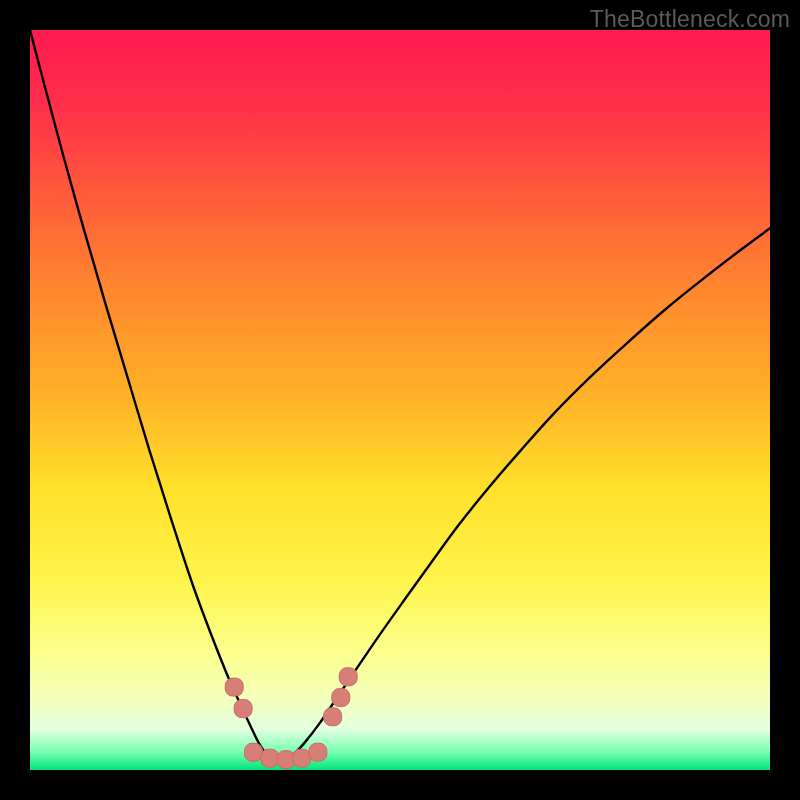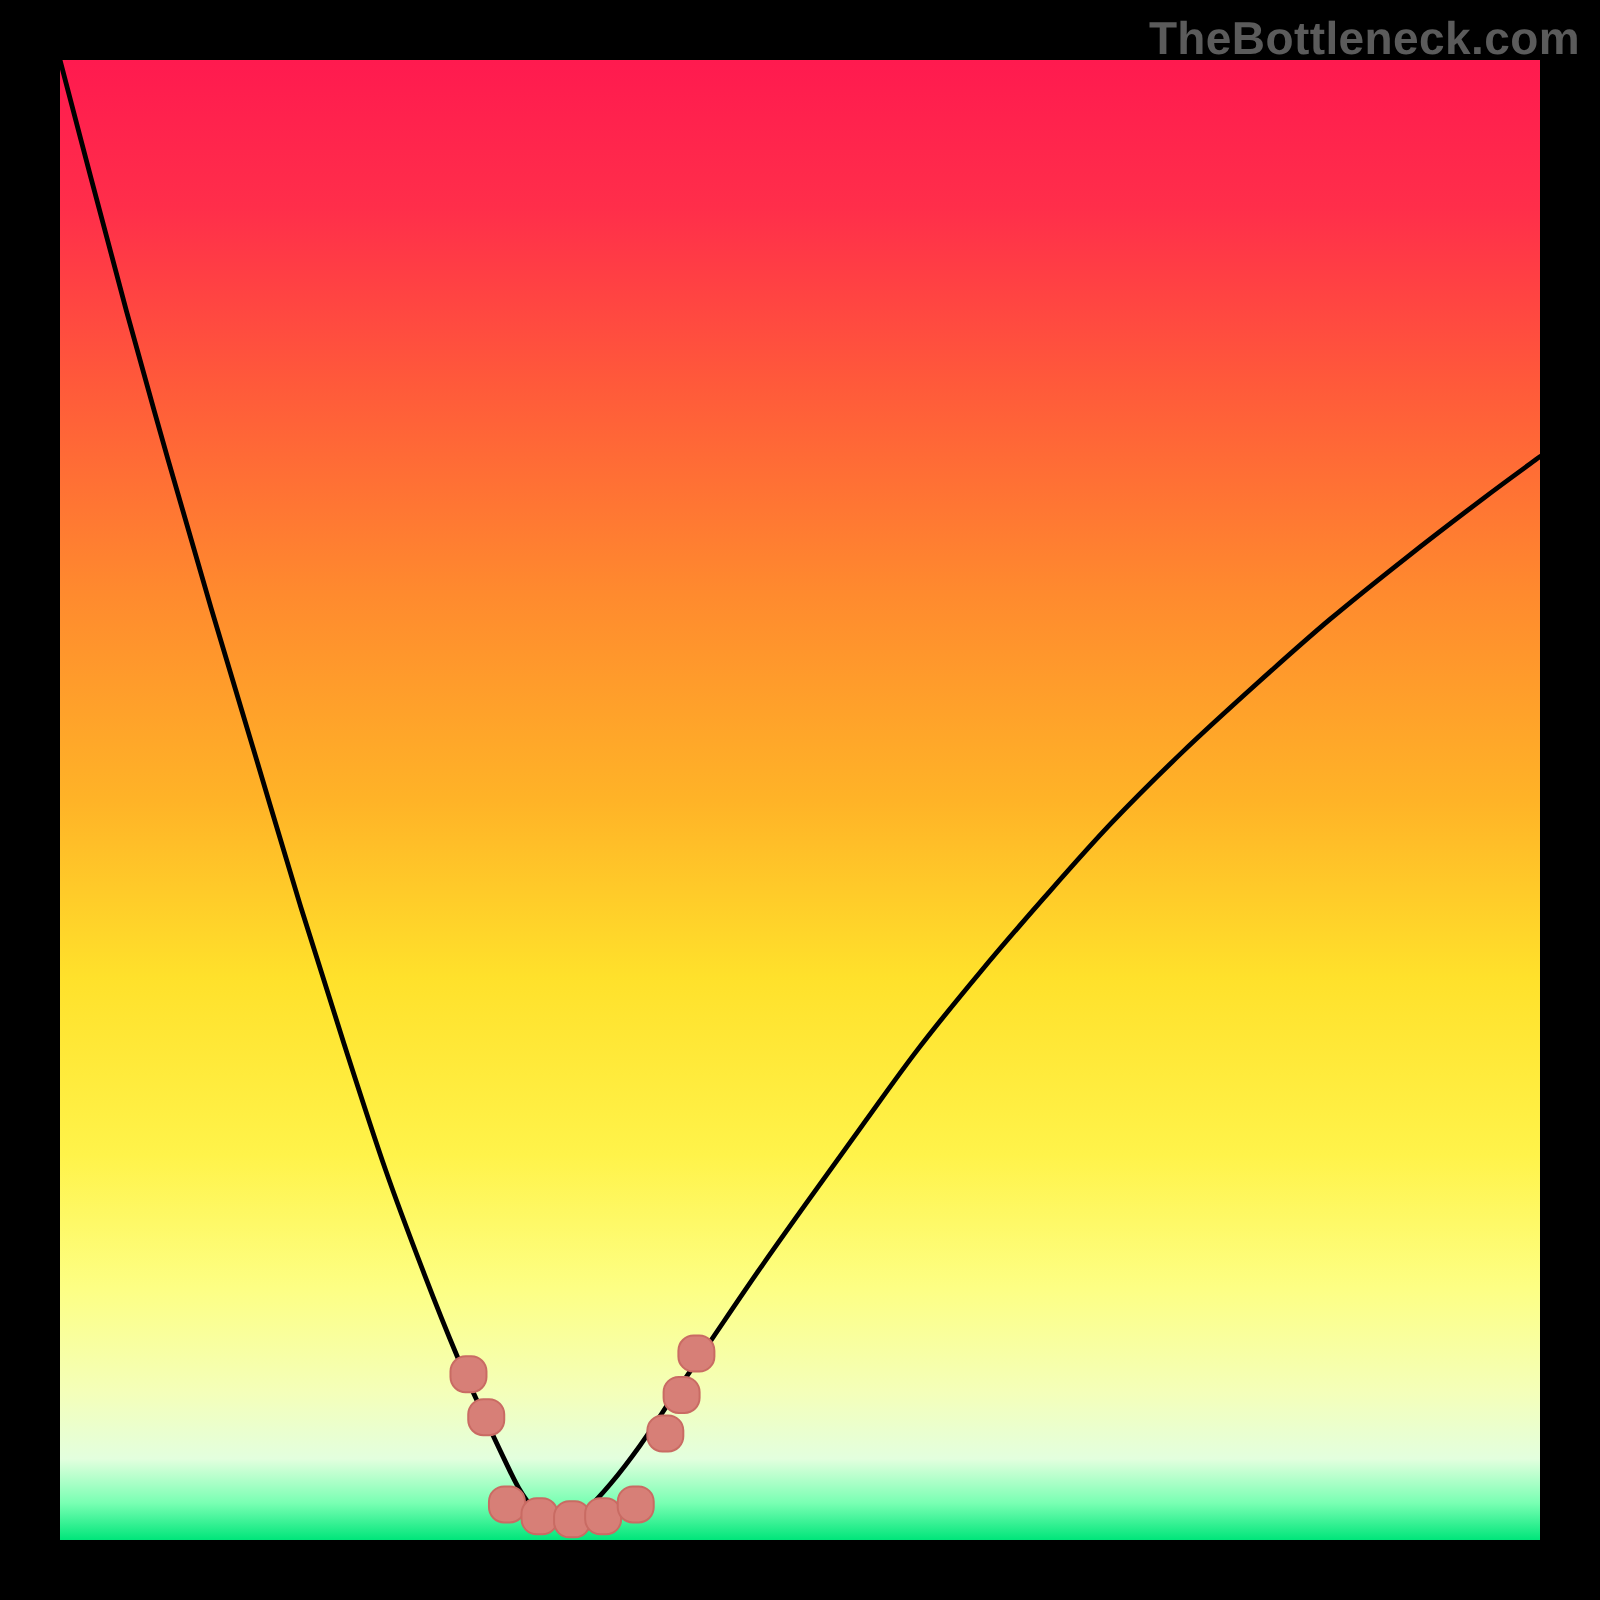--- a/index.html
+++ b/index.html
@@ -29,21 +29,21 @@
     position: absolute;
     left: 0; top: 0;
     width: 100%; height: 100%;
   }
   .watermark {
     position: absolute;
     top: 6px;
     right: 10px;
     color: #5b5b5b;
     font-size: 23px;
-    font-weight: 700;
+    font-weight: 400;
     letter-spacing: 0.2px;
     user-select: none;
   }
   svg.curves {
     position: absolute;
     left: 0; top: 0;
     width: 100%; height: 100%;
   }
 </style>
 </head>

